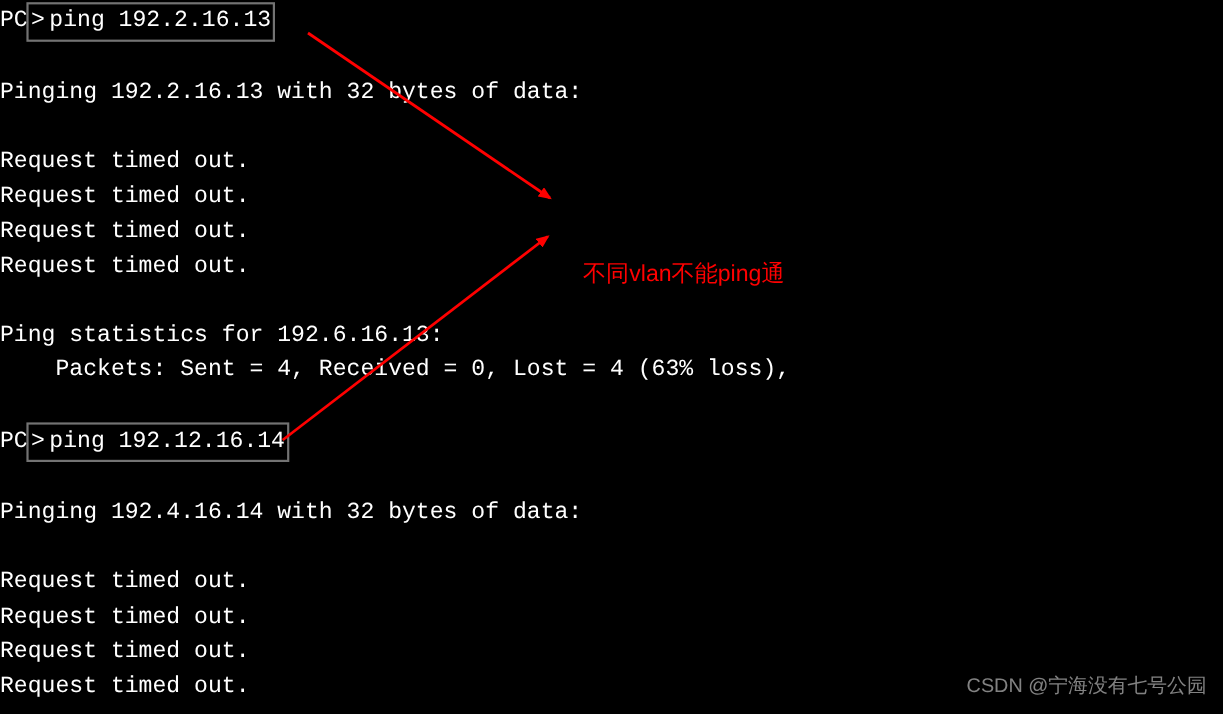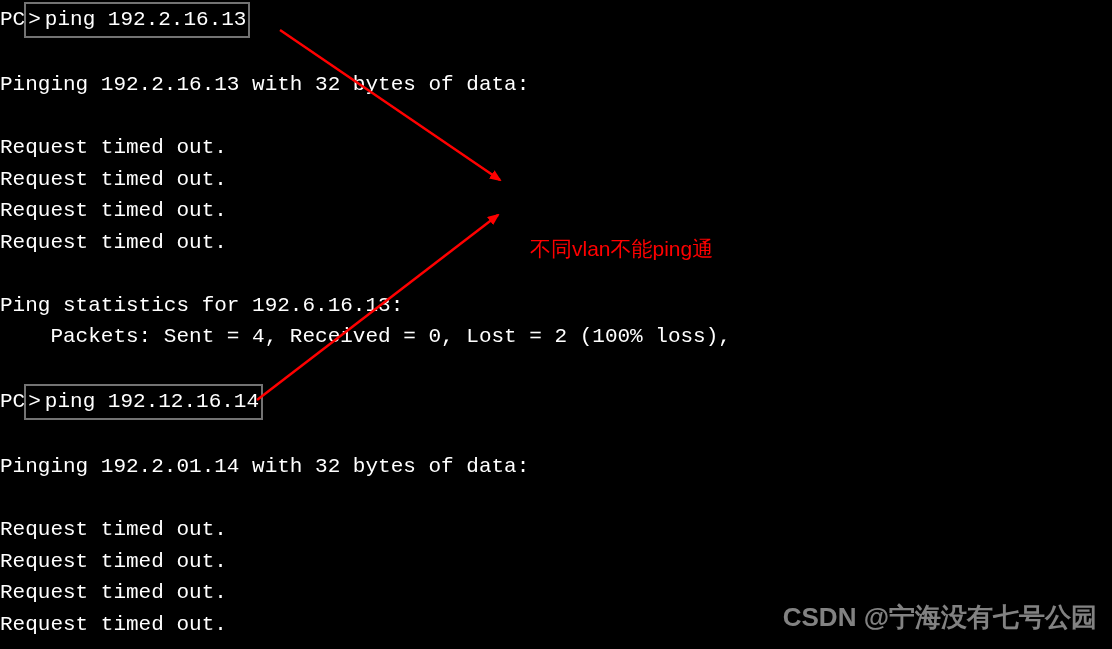--- a/index.html
+++ b/index.html
@@ -40,43 +40,42 @@
       font-weight: normal;
     }
     .arrow-svg {
       position: absolute;
       pointer-events: none;
     }
     .watermark {
       position: absolute;
       color: rgba(200, 200, 200, 0.65);
       font-family: Arial, "Microsoft YaHei", sans-serif;
-      font-size: 26px;
-      font-weight: bold;
+      font-size: 18px;
     }
   </style>
 </head>
 <body>
 
 <div>
   <div class="terminal-line"><span>PC</span><span class="red-box"><span>&gt;</span><span>ping 192.2.16.13</span></span></div>
   <div class="terminal-line">&nbsp;</div>
   <div class="terminal-line">Pinging 192.2.16.13 with 32 bytes of data:</div>
   <div class="terminal-line">&nbsp;</div>
   <div class="terminal-line">Request timed out.</div>
   <div class="terminal-line">Request timed out.</div>
   <div class="terminal-line">Request timed out.</div>
   <div class="terminal-line">Request timed out.</div>
   <div class="terminal-line">&nbsp;</div>
   <div class="terminal-line">Ping statistics for 192.6.16.13:</div>
-  <div class="terminal-line">    Packets: Sent = 4, Received = 0, Lost = 2 (100% loss),</div>
+  <div class="terminal-line">    Packets: Sent = 4, Received = 0, Lost = 4 (63% loss),</div>
   <div class="terminal-line">&nbsp;</div>
   <div class="terminal-line"><span>PC</span><span class="red-box"><span>&gt;</span><span>ping 192.12.16.14</span></span></div>
   <div class="terminal-line">&nbsp;</div>
-  <div class="terminal-line">Pinging 192.2.01.14 with 32 bytes of data:</div>
+  <div class="terminal-line">Pinging 192.4.16.14 with 32 bytes of data:</div>
   <div class="terminal-line">&nbsp;</div>
   <div class="terminal-line">Request timed out.</div>
   <div class="terminal-line">Request timed out.</div>
   <div class="terminal-line">Request timed out.</div>
   <div class="terminal-line">Request timed out.</div>
 </div>
 
 <svg class="arrow-svg" width="1112" height="649" style="top:0; left:0;">
   <defs>
     <marker id="ah" markerWidth="12" markerHeight="10" refX="10" refY="5" orient="auto" markerUnits="userSpaceOnUse">

